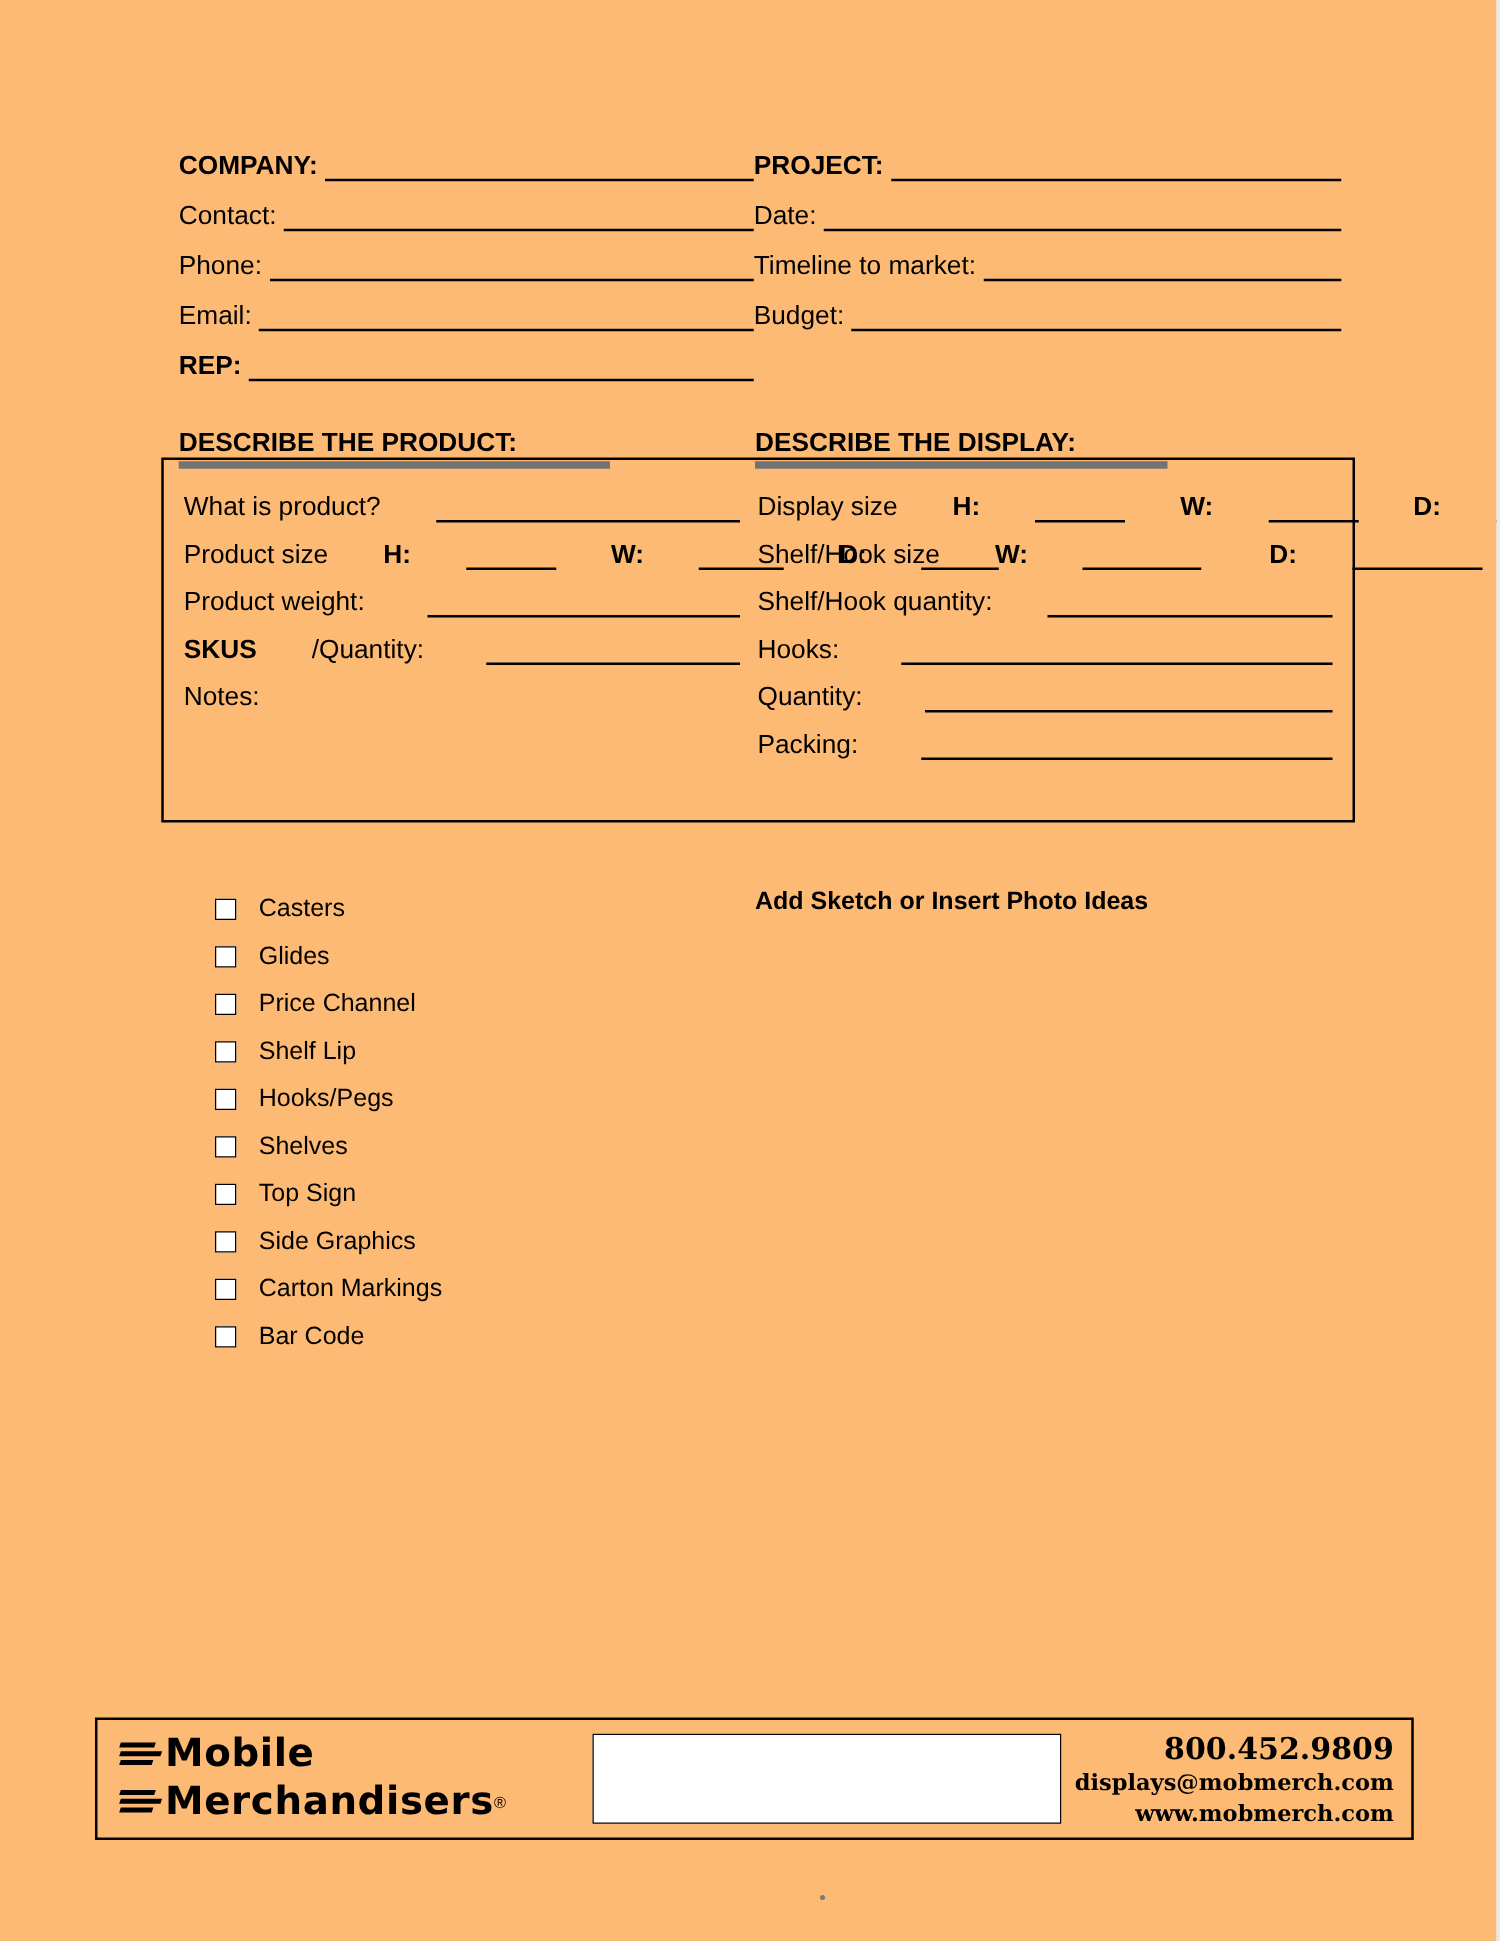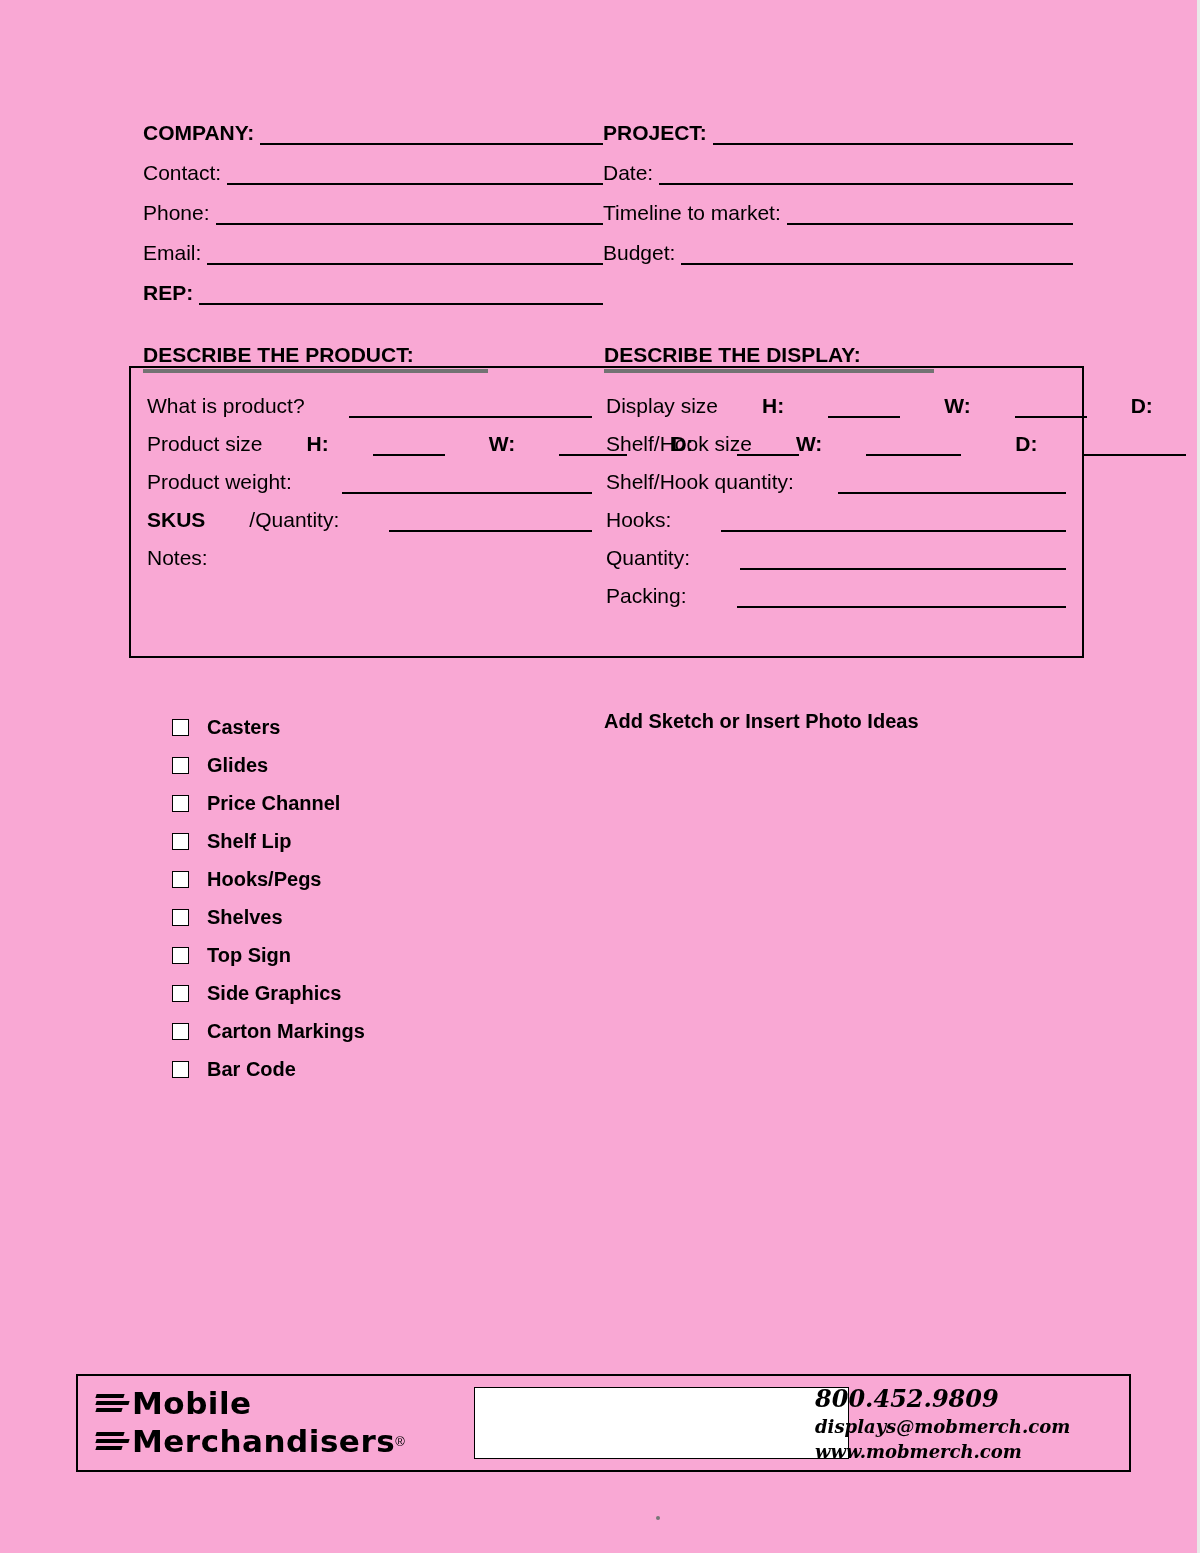--- a/index.html
+++ b/index.html
@@ -13,21 +13,21 @@
     position: relative;
     font-family: "Liberation Sans", sans-serif;
     color: #000000;
     overflow: hidden;
   }
   .page {
     position: absolute;
     left: 0; top: 0;
     width: 1200px;
     height: 1553px;
-    background: #f9a8d4;
+    background: #fdba74;
   }
 
   
   .header-block {
     position: absolute;
     left: 143px;
     top: 105px;
     width: 935px;
   }
   .hrow {
@@ -56,21 +56,21 @@
     border-bottom: 2px solid #000;
     height: 18px;
     margin-left: 6px;
   }
 
   
   .sect-head {
     position: absolute;
     font-size: 21px;
     font-weight: bold;
-    border-bottom: 4px solid #737373;
+    border-bottom: 6px solid #737373;
     padding-bottom: 2px;
     white-space: nowrap;
   }
   #sect-product { left: 143px; top: 343px; width: 345px; }
   #sect-display { left: 604px; top: 343px; width: 330px; }
 
   
   .detail-box {
     position: absolute;
     left: 129px;
@@ -127,21 +127,21 @@
   .cbox {
     width: 15px;
     height: 15px;
     border: 1.5px solid #000;
     margin-right: 18px;
     flex: 0 0 auto;
     background: #fff;
   }
   .check-label {
     font-size: 20px;
-    font-weight: bold;
+    font-weight: normal;
     white-space: nowrap;
   }
 
   .sketch-note {
     position: absolute;
     left: 604px;
     top: 710px;
     font-size: 20px;
     font-weight: bold;
     white-space: nowrap;
@@ -208,23 +208,22 @@
     height: 72px;
     border: 1.5px solid #000;
     box-sizing: border-box;
     background: #fff;
   }
   .footer-contact {
     position: absolute;
     right: 14px;
     top: 8px;
     width: 300px;
-    text-align: left;
+    text-align: right;
     font-family: "DejaVu Serif", serif;
-    font-style: italic;
     font-weight: bold;
   }
   .fc-phone { font-size: 24px; line-height: 30px; }
   .fc-email { font-size: 18px; line-height: 25px; }
   .fc-web   { font-size: 18px; line-height: 25px; }
 
   .page-dot {
     position: absolute;
     left: 656px;
     top: 1516px;

